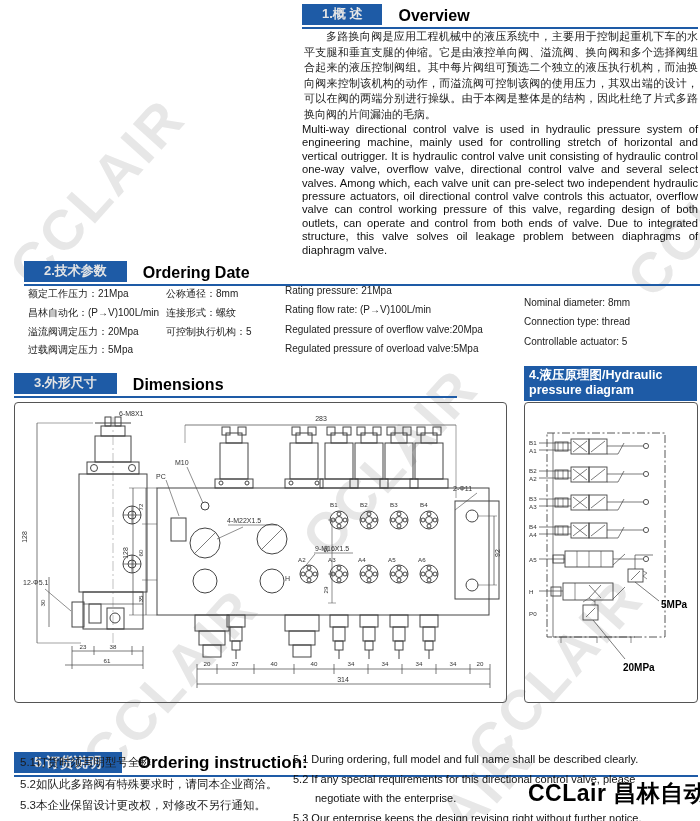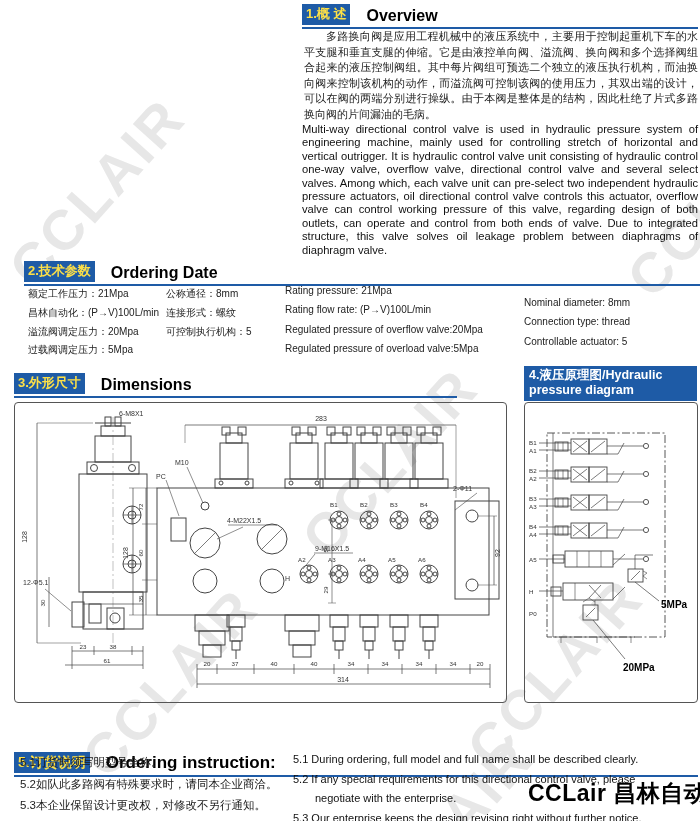--- a/index.html
+++ b/index.html
@@ -3,22 +3,22 @@
 <meta charset="utf-8">
 <style>
   html,body{margin:0;padding:0;background:#fff;}
   .page{position:relative;width:700px;height:821px;background:#ffffff;overflow:hidden;
         font-family:"Liberation Sans",sans-serif;color:#1a1a1a;}
   .abs{position:absolute;}
   .wm{position:absolute;z-index:0;font-weight:bold;font-size:56px;letter-spacing:3px;
       color:#e7e7e7;transform:rotate(-48deg);white-space:nowrap;user-select:none;}
   .layer{position:absolute;inset:0;z-index:1;}
   .sec-head{display:flex;align-items:flex-end;border-bottom:2px solid #1e5ba6;padding-bottom:2px;}
-  .sec-tag{background:#1e5ba6;color:#fde047;font-weight:bold;font-size:13px;line-height:16px;
-           padding:2px 4px 3px;white-space:nowrap;}
+  .sec-tag{background:#1e5ba6;color:#e5e5e5;font-weight:bold;font-size:13px;line-height:16px;
+           padding:2px 20px 3px;white-space:nowrap;}
   .sec-title{font-weight:bold;font-size:16px;margin-left:16px;color:#000;white-space:nowrap;}
   .cn-para{font-size:11px;line-height:15.6px;text-align:justify;text-indent:2em;color:#1b1b1b;}
   .en-para{font-size:11.2px;line-height:13.4px;text-align:justify;color:#101010;}
   .spec{font-size:10px;color:#222;}
   .spec div{height:18.8px;white-space:nowrap;}
   .spec-en div{height:19.3px;}
   .hyd-head{background:#1e5ba6;color:#fff;font-weight:bold;font-size:12.5px;line-height:15px;
             padding:2px 5px 3px;}
   .draw-box{border:1.5px solid #555;border-radius:4px;background:transparent;}
   .ord{font-size:11.5px;color:#1b1b1b;}

